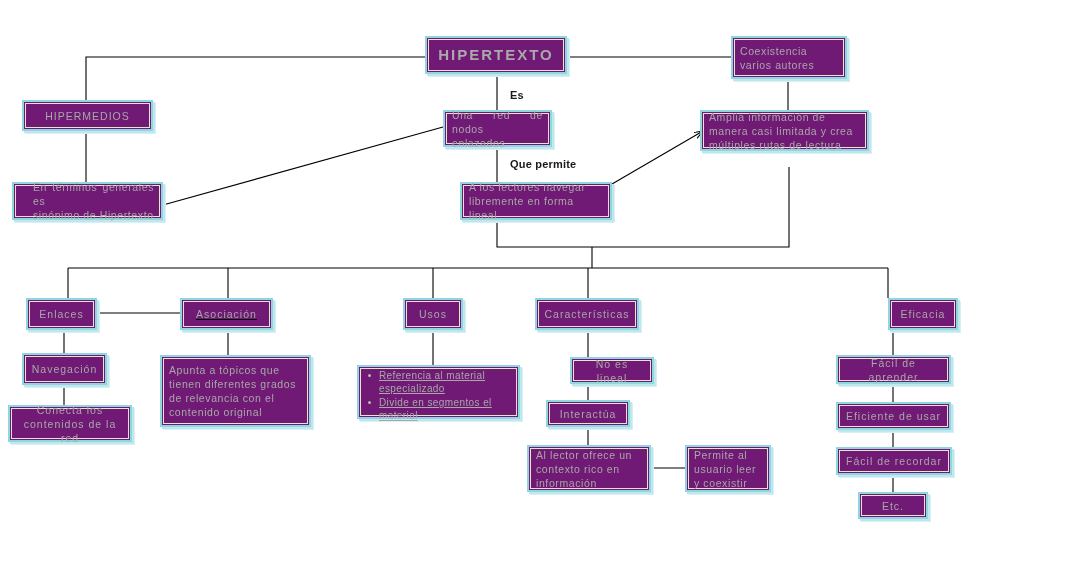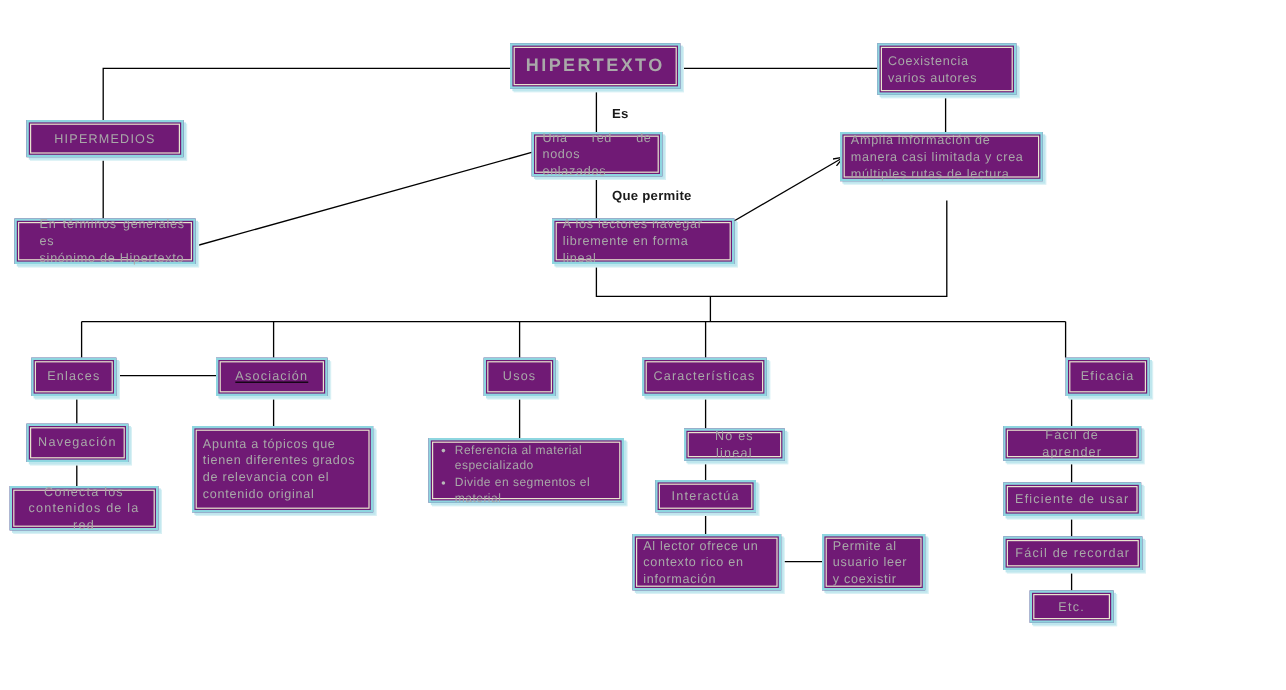--- a/index.html
+++ b/index.html
@@ -61,20 +61,21 @@
   .node ul {
     position: relative;
     z-index: 2;
     margin: 0; padding: 2px 16px 0 20px;
     list-style: none;
     color: #a8a8a8;
     font-size: 10px;
     line-height: 13px;
     letter-spacing: 0.4px;
     width: 100%;
+    text-decoration: underline;
   }
   .node ul li { position: relative; margin-bottom: 1px; }
   .node ul li::before {
     content: "";
     position: absolute;
     left: -11px; top: 5px;
     width: 3px; height: 3px;
     background: #b9b9b9;
     border-radius: 50%;
   }

